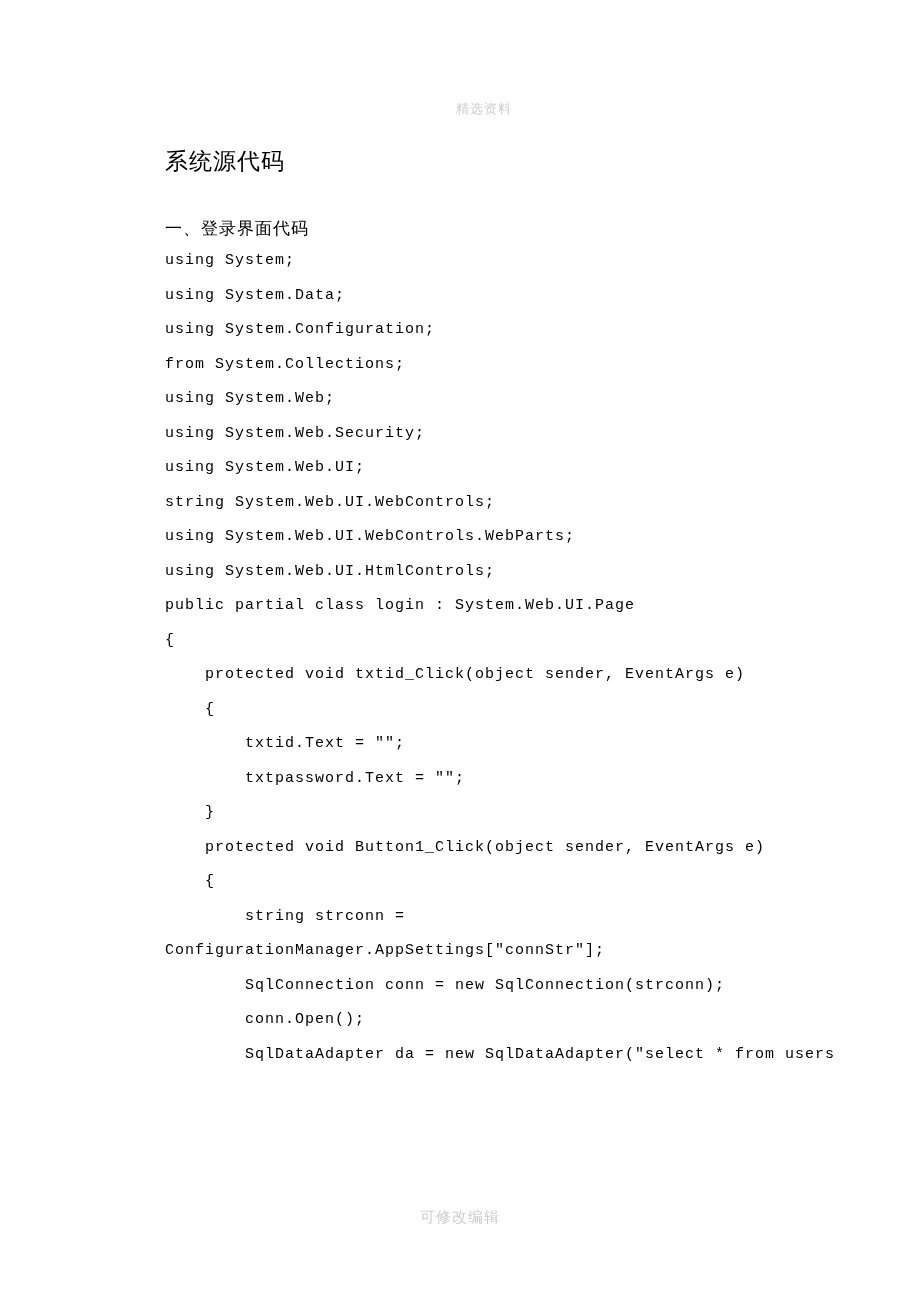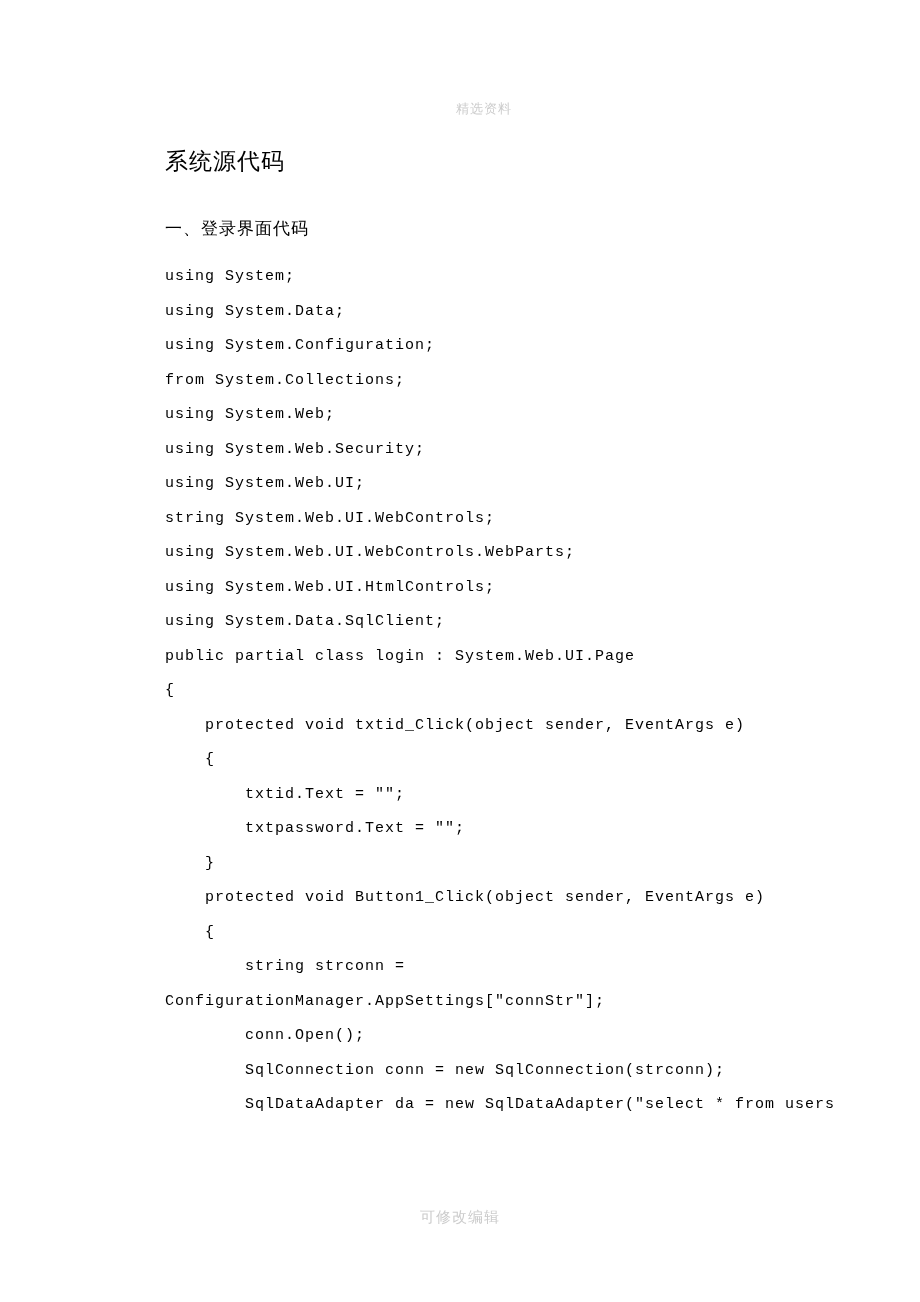--- a/index.html
+++ b/index.html
@@ -29,21 +29,21 @@
       text-align: left;
       font-size: 23px;
       font-family: "SimSun", serif;
       font-weight: normal;
       margin-bottom: 40px;
       letter-spacing: 1px;
     }
     .section-heading {
       font-size: 17px;
       font-family: "SimSun", serif;
-      margin-bottom: 20px;
+      margin-bottom: 4px;
       letter-spacing: 1px;
     }
     .code-line {
       font-family: "Courier New", monospace;
       font-size: 15px;
       line-height: 2.3;
       white-space: pre;
       letter-spacing: 1px;
     }
     .footer-watermark {
@@ -69,31 +69,30 @@
     <div class="code-line">using System;</div>
     <div class="code-line">using System.Data;</div>
     <div class="code-line">using System.Configuration;</div>
     <div class="code-line">from System.Collections;</div>
     <div class="code-line">using System.Web;</div>
     <div class="code-line">using System.Web.Security;</div>
     <div class="code-line">using System.Web.UI;</div>
     <div class="code-line">string System.Web.UI.WebControls;</div>
     <div class="code-line">using System.Web.UI.WebControls.WebParts;</div>
     <div class="code-line">using System.Web.UI.HtmlControls;</div>
-    <div class="code-line">using System.Data.SqlClient;</div>
     <div class="code-line"></div>
     <div class="code-line">public partial class login : System.Web.UI.Page</div>
     <div class="code-line">{</div>
     <div class="code-line">    protected void txtid_Click(object sender, EventArgs e)</div>
     <div class="code-line">    {</div>
     <div class="code-line">        txtid.Text = "";</div>
     <div class="code-line">        txtpassword.Text = "";</div>
     <div class="code-line">    }</div>
     <div class="code-line">    protected void Button1_Click(object sender, EventArgs e)</div>
     <div class="code-line">    {</div>
     <div class="code-line">        string strconn = </div>
     <div class="code-line">ConfigurationManager.AppSettings["connStr"];</div>
+    <div class="code-line">        SqlConnection conn = new SqlConnection(strconn);</div>
     <div class="code-line">        conn.Open();</div>
-    <div class="code-line">        SqlConnection conn = new SqlConnection(strconn);</div>
     <div class="code-line">        SqlDataAdapter da = new SqlDataAdapter("select * from users </div>
   </div>
 </div>
 <div class="footer-watermark">可修改编辑</div>
 
 </body></html>

